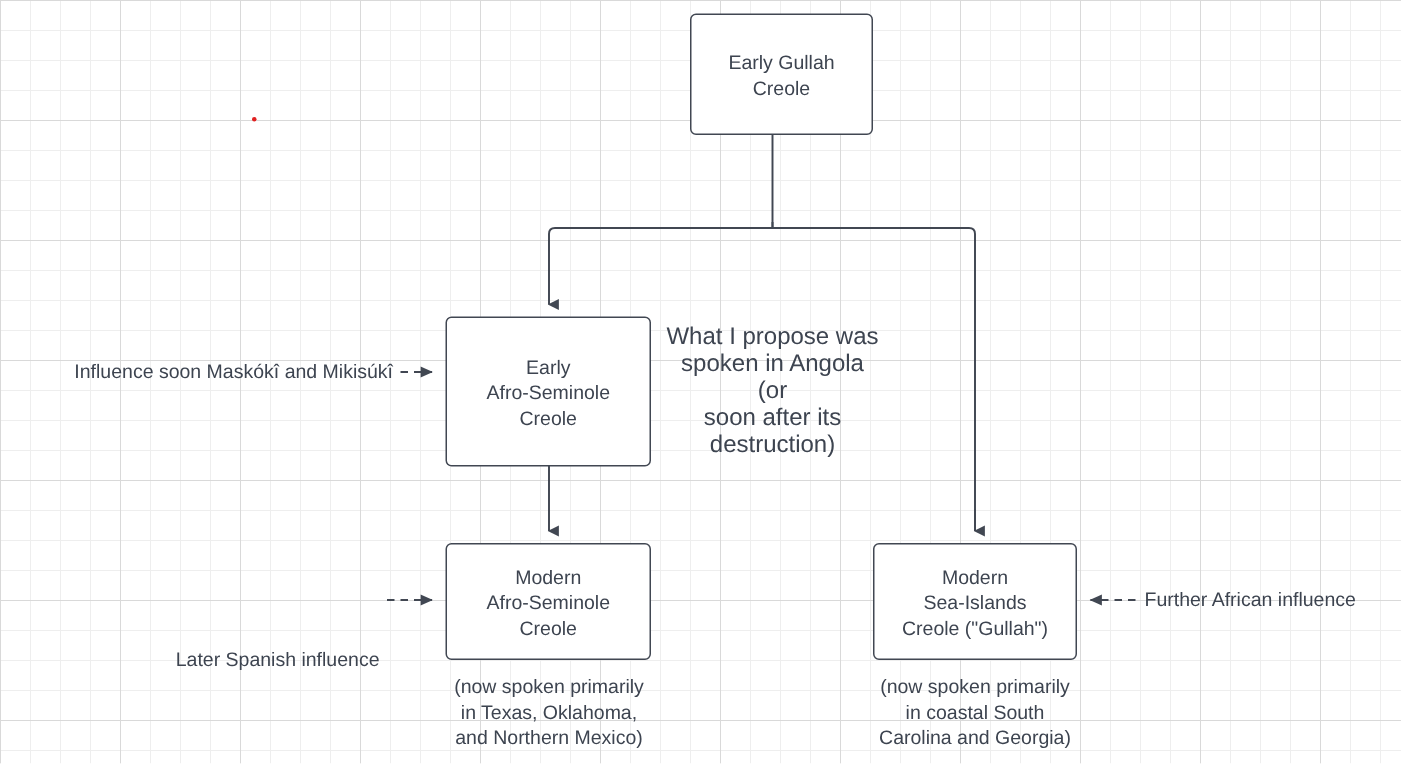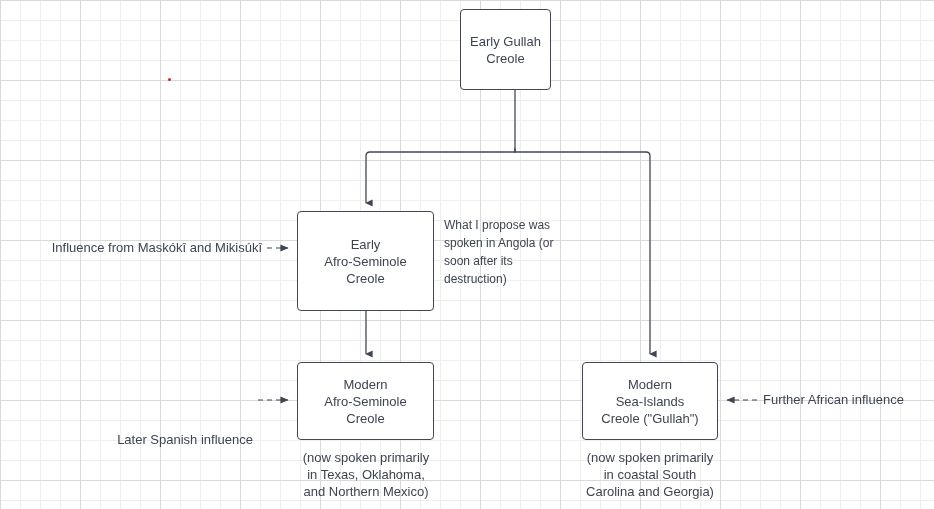--- a/index.html
+++ b/index.html
@@ -61,21 +61,22 @@
     font-size: 13px;
     line-height: 17px;
     color: #3d4450;
     white-space: pre-line;
     z-index: 2;
   }
   .edge-label.right-align { text-align: right; }
   .edge-label.left-align  { text-align: left; }
   .note {
     position: absolute;
-    font-size: 12px;
+    text-align: center;
+    font-size: 16px;
     line-height: 18px;
     color: #3d4450;
     white-space: pre-line;
     z-index: 2;
   }
   .marker-dot {
     position: absolute;
     width: 3px;
     height: 3px;
     background: #e02020;
@@ -109,21 +110,21 @@
 
     <path d="M 366 289 L 366 354" fill="none" stroke="#414752" stroke-width="1.3" marker-end="url(#arrow-down)"></path>
 
     <path d="M 267 248 L 288 248" fill="none" stroke="#414752" stroke-width="1.2" stroke-dasharray="5 4" marker-end="url(#arrow-right)"></path>
 
     <path d="M 258 400 L 288 400" fill="none" stroke="#414752" stroke-width="1.2" stroke-dasharray="5 4" marker-end="url(#arrow-right)"></path>
 
     <path d="M 757 400 L 727 400" fill="none" stroke="#414752" stroke-width="1.2" stroke-dasharray="5 4" marker-end="url(#arrow-left)"></path>
   </svg>
 
-  <div class="node" style="left:460px; top:9px; width:91px; height:81px;">Early Gullah
+  <div class="node" style="left:460px; top:9px; width:122px; height:81px;">Early Gullah
 Creole</div>
 
   <div class="node" style="left:297px; top:211px; width:137px; height:100px;">Early
 Afro-Seminole
 Creole</div>
 
   <div class="node" style="left:297px; top:362px; width:137px; height:78px;">Modern
 Afro-Seminole
 Creole</div>
 
@@ -132,21 +133,21 @@
 Creole ("Gullah")</div>
 
   <div class="caption" style="left:276px; top:449px; width:180px;">(now spoken primarily
 in Texas, Oklahoma,
 and Northern Mexico)</div>
 
   <div class="caption" style="left:560px; top:449px; width:180px;">(now spoken primarily
 in coastal South
 Carolina and Georgia)</div>
 
-  <div class="edge-label right-align" style="left:0px; top:239px; width:262px;">Influence from Maskókî and Mikisúkî</div>
+  <div class="edge-label right-align" style="left:0px; top:239px; width:262px;">Influence soon Maskókî and Mikisúkî</div>
 
   <div class="edge-label right-align" style="left:40px; top:391px; width:213px;margin-top:40px;">Later Spanish influence</div>
 
   <div class="edge-label left-align" style="left:763px; top:391px; width:200px;">Further African influence</div>
 
   <div class="note" style="left:444px; top:216px; width:142px;">What I propose was
 spoken in Angola (or
 soon after its
 destruction)</div>
 

